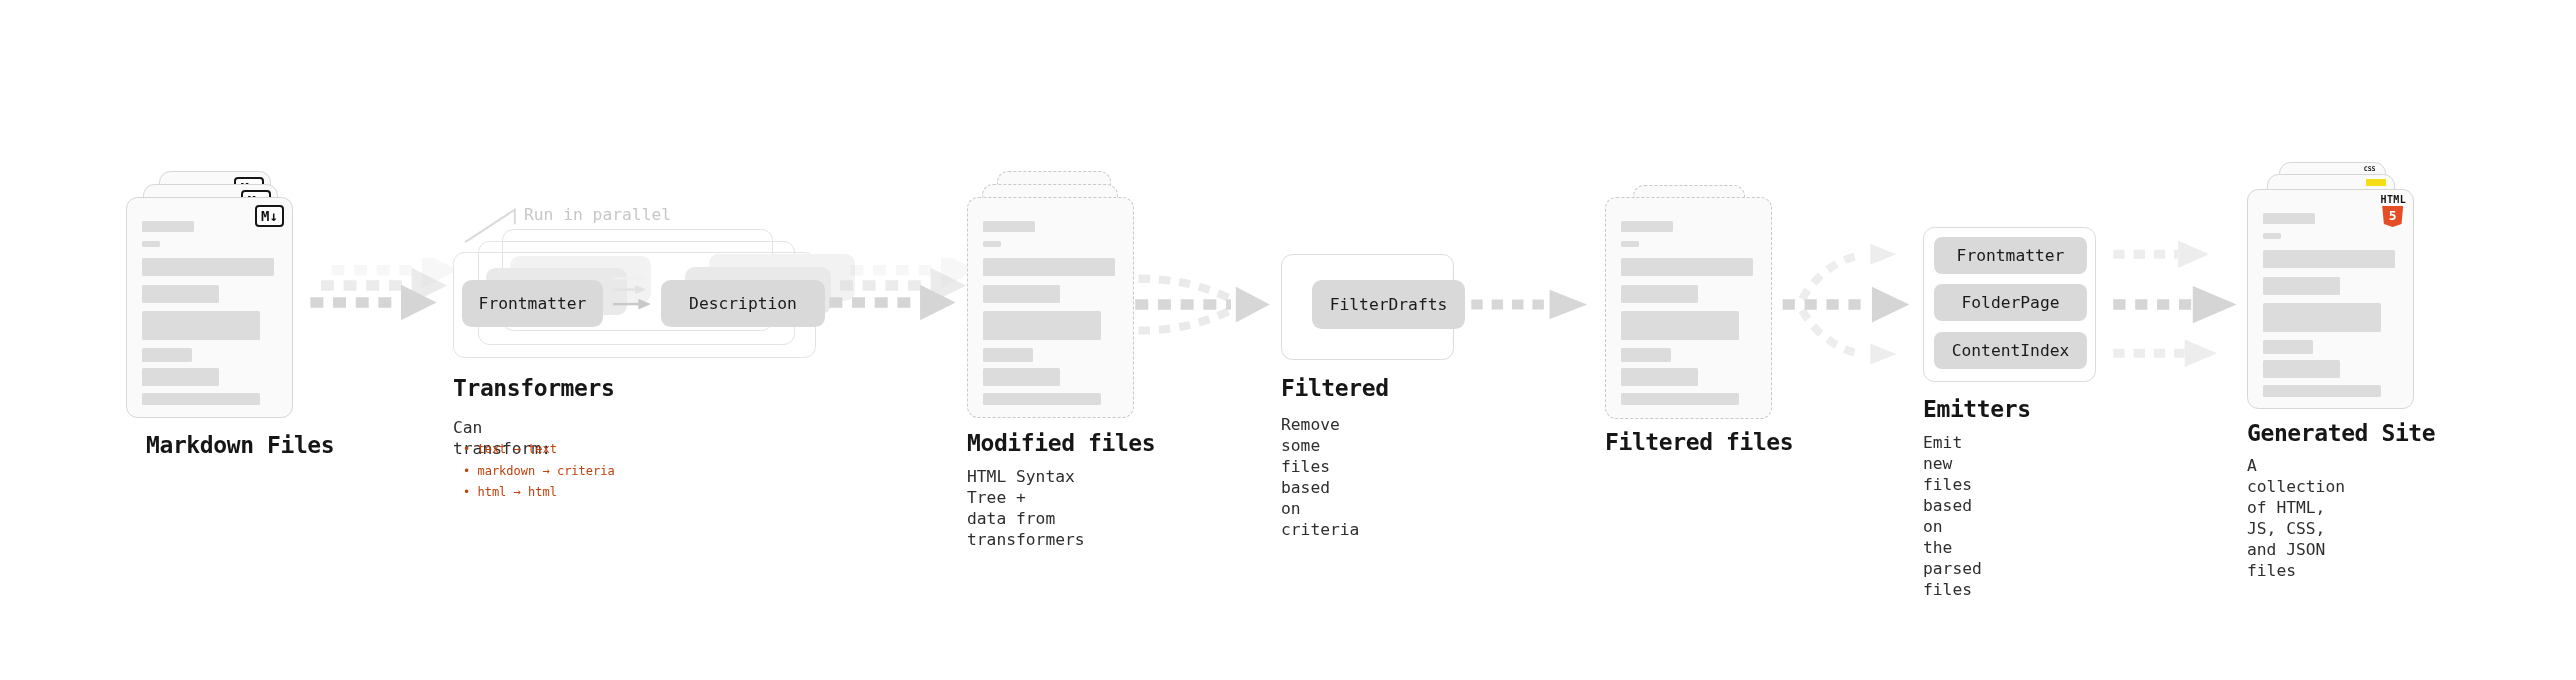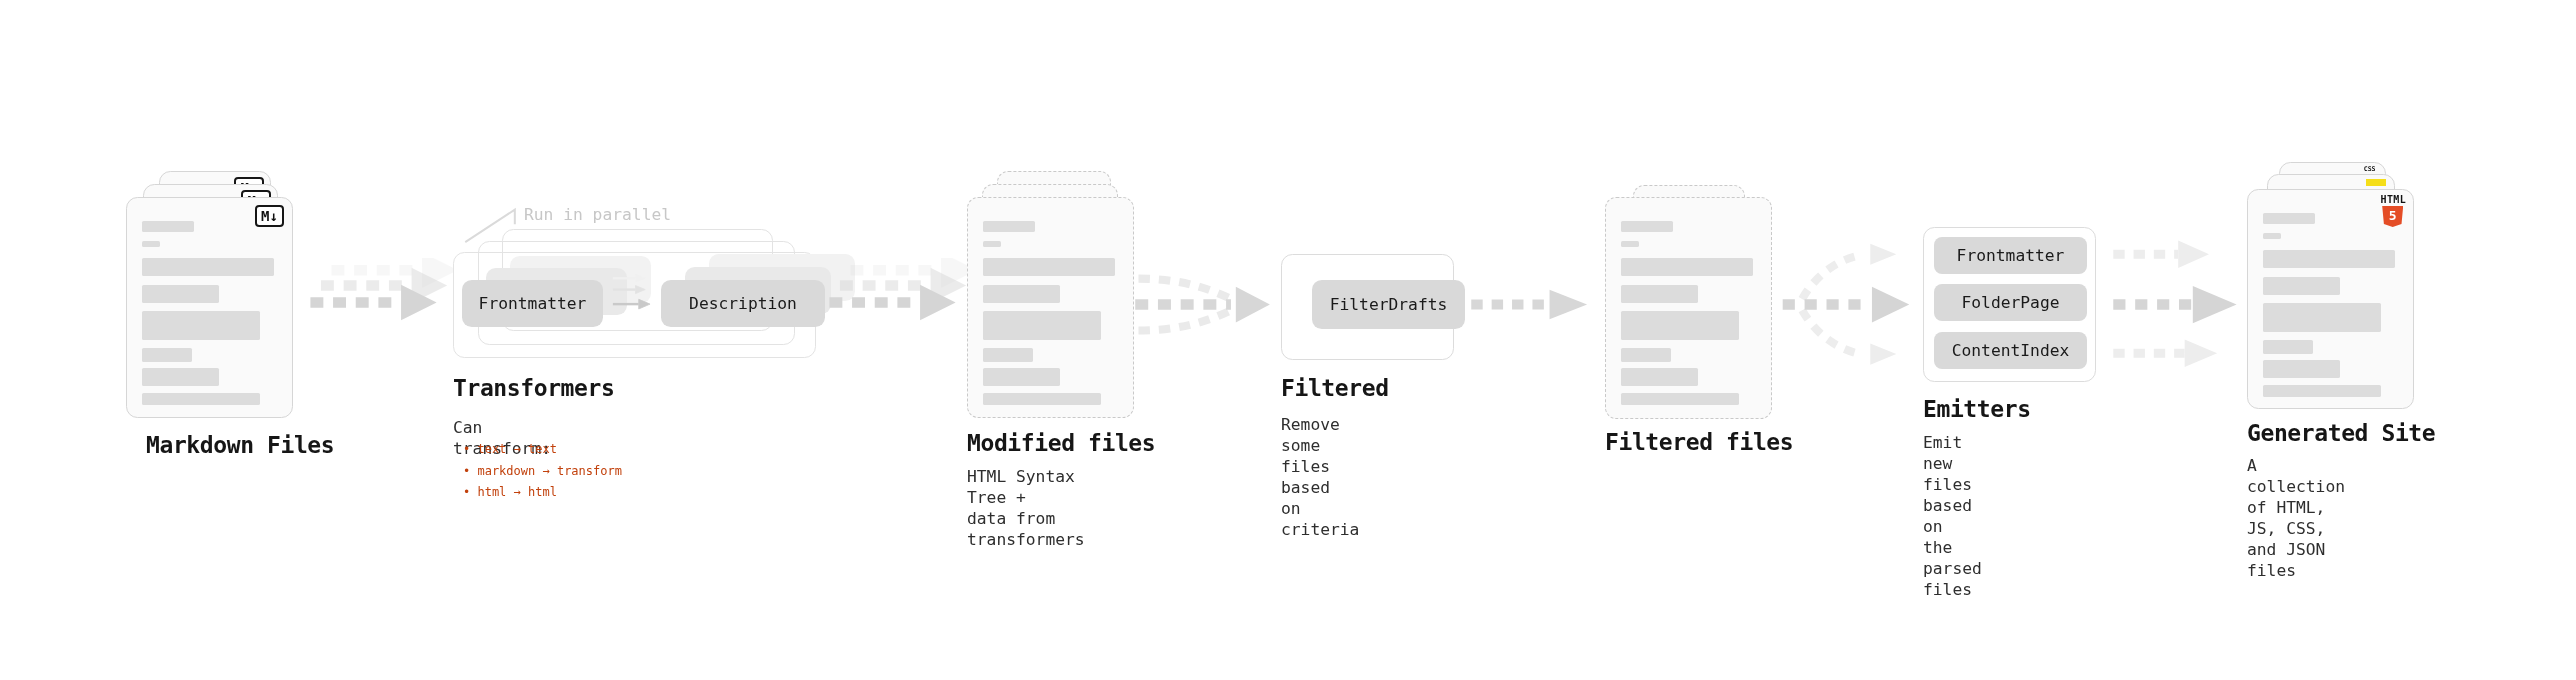--- a/index.html
+++ b/index.html
@@ -141,21 +141,21 @@
       <g stroke="#c9c9c9" fill="#c9c9c9">
         <line x1="2" y1="41" x2="34" y2="41" stroke-width="3"></line>
           <polygon points="34,35 34,47 48,41"></polygon>
       </g>
     </svg>
 
     <div class="stage-label" style="left:453px;top:375px;">Transformers</div>
     <div class="stage-desc" style="left:453px;top:417px;">Can transform:</div>
     <div class="abs" style="left:463px;top:439px;">
       <div class="bullet">• text → text</div>
-      <div class="bullet">• markdown → transform</div>
+      <div class="bullet">• markdown → criteria</div>
       <div class="bullet">• html → html</div>
     </div>
   </div>
 
   <svg class="abs" style="left:826px;top:258px" width="146" height="89" viewBox="0 0 180 110">
     <g opacity="0.18" transform="translate(26,-40)">
       <line x1="4" y1="55" x2="116" y2="55" stroke="#d5d5d5" stroke-width="13" stroke-dasharray="16 12"></line>
       <polygon points="116,33 116,77 160,55" fill="#d5d5d5"></polygon>
     </g>
     <g opacity="0.45" transform="translate(13,-21)">

